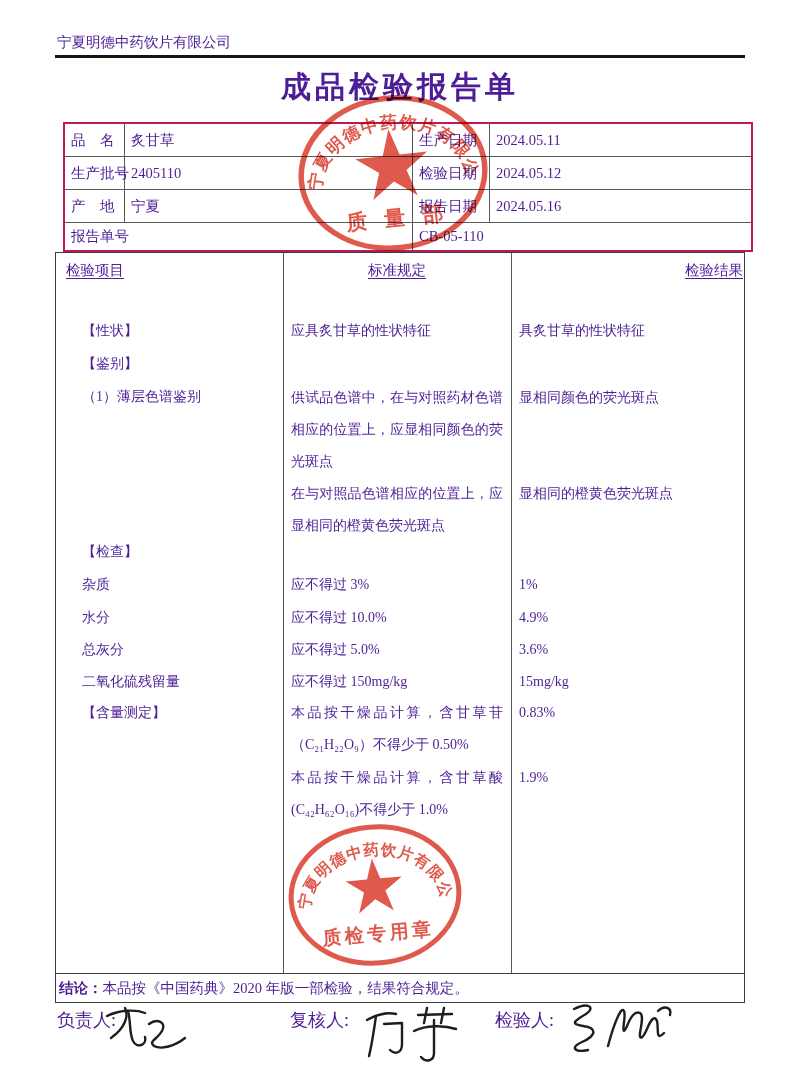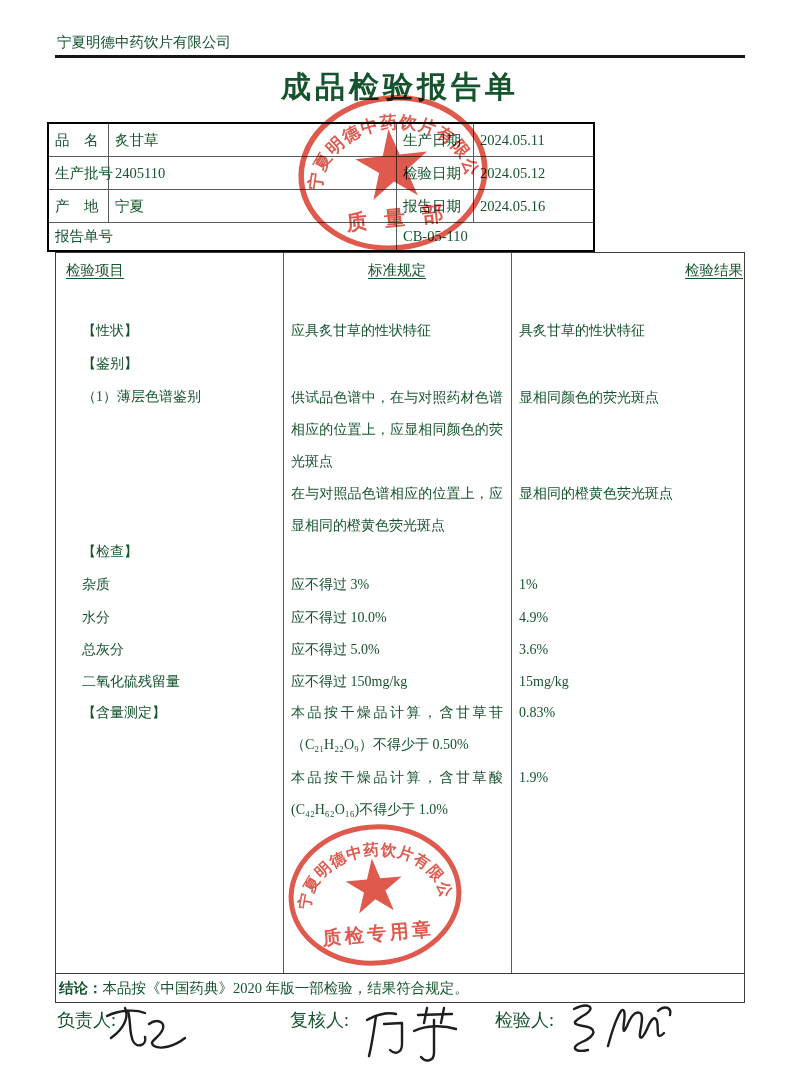--- a/index.html
+++ b/index.html
@@ -1,29 +1,29 @@
 <!DOCTYPE html>
 <html><head>
 <meta charset="utf-8">
 <style>
   html,body{margin:0;padding:0;background:#e8e8e8;}
   .page{
     position:relative;width:800px;height:1076px;background:#ffffff;
-    font-family:"Liberation Serif","DejaVu Serif",serif;color:#14532d;
+    font-family:"Liberation Serif","DejaVu Serif",serif;color:#4c1d95;
     overflow:hidden;margin:0 auto;
   }
   
   .hdr-company{position:absolute;left:57px;top:33px;font-size:14.5px;}
   .hdr-code{position:absolute;right:55px;top:33px;font-size:14.5px;}
   .hdr-rule{position:absolute;left:55px;top:55px;width:690px;height:3px;background:#161616;}
   .doc-title{position:absolute;left:0;top:67px;width:100%;text-align:center;
     font-size:30px;font-weight:bold;letter-spacing:4px;}
   
-  .info-table{position:absolute;left:47px;top:122px;width:548px;height:130px;
-    border:2px solid #000000;box-sizing:border-box;display:grid;
+  .info-table{position:absolute;left:63px;top:122px;width:690px;height:130px;
+    border:2px solid #be185d;box-sizing:border-box;display:grid;
     grid-template-columns:60px 288px 77px 1fr;grid-template-rows:33px 33px 33px 1fr;}
   .info-table .c{border-right:1px solid #5a5a5a;border-bottom:1px solid #5a5a5a;
     display:flex;align-items:center;padding:0 6px;font-size:14.5px;white-space:pre;box-sizing:border-box;}
   .info-table .nr{border-right:none;}
   .info-table .sa{grid-column:1/3;border-bottom:none;}
   .info-table .sb{grid-column:3/5;border-bottom:none;border-right:none;text-align:right;}
   
   .report{position:absolute;left:55px;top:252px;width:690px;height:721px;
     border:1.5px solid #3c3c3c;border-bottom:none;box-sizing:border-box;}
   .vline{position:absolute;top:0;bottom:0;width:1px;background:#5a5a5a;}

